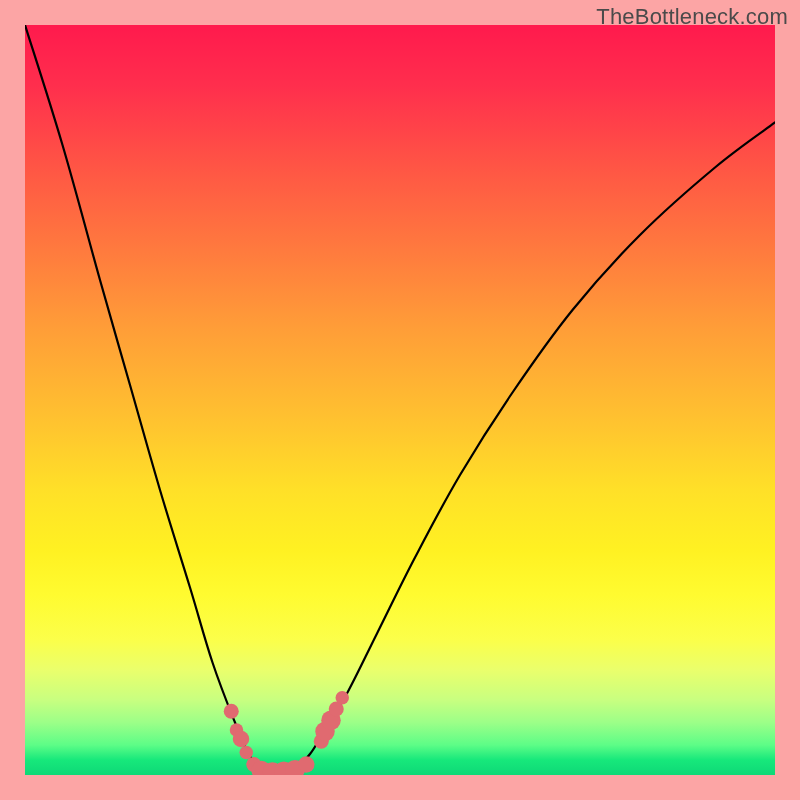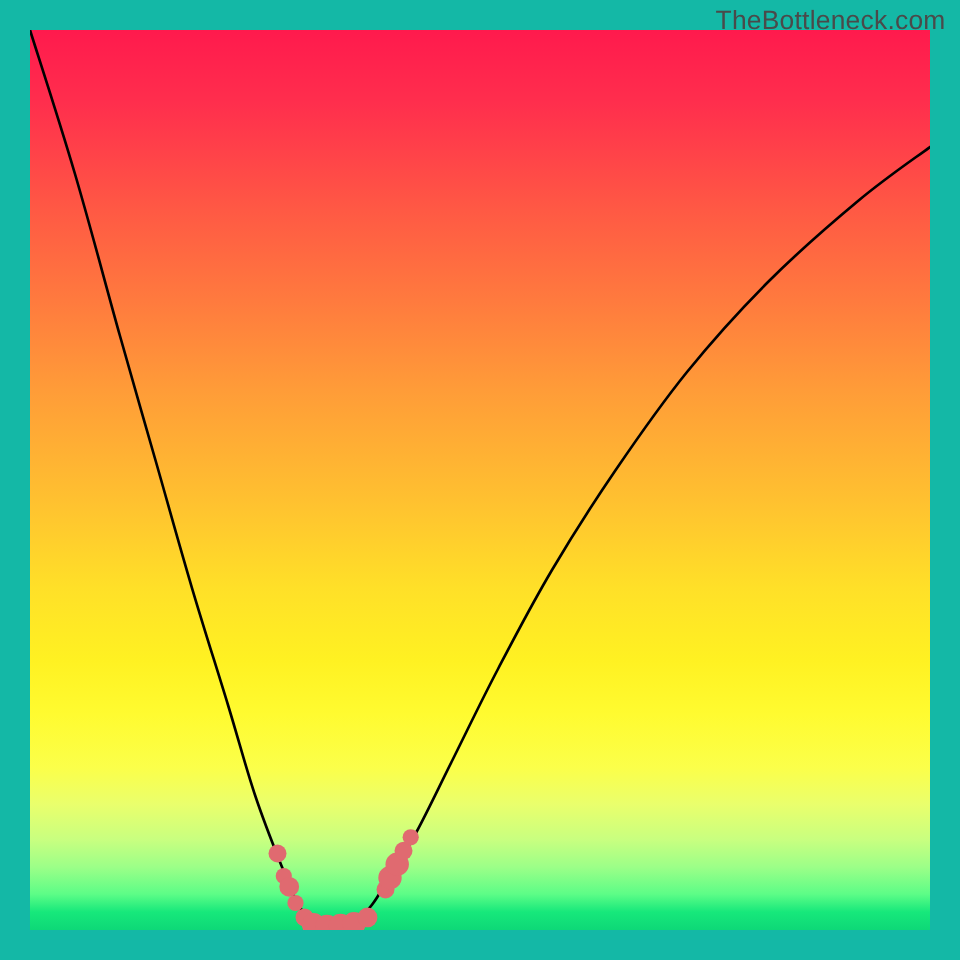--- a/index.html
+++ b/index.html
@@ -7,21 +7,21 @@
     padding: 0;
     width: 800px;
     height: 800px;
     overflow: hidden;
     background: #000;
     font-family: Arial, Helvetica, sans-serif;
   }
   .frame {
     position: absolute;
     inset: 0;
-    background: #14b8a6;
+    background: #fca5a5;
     text-decoration: underline;
   }
   .plot-area {
     position: absolute;
     left: 25px;
     top: 25px;
     width: 750px;
     height: 750px;
     overflow: hidden;
   }

